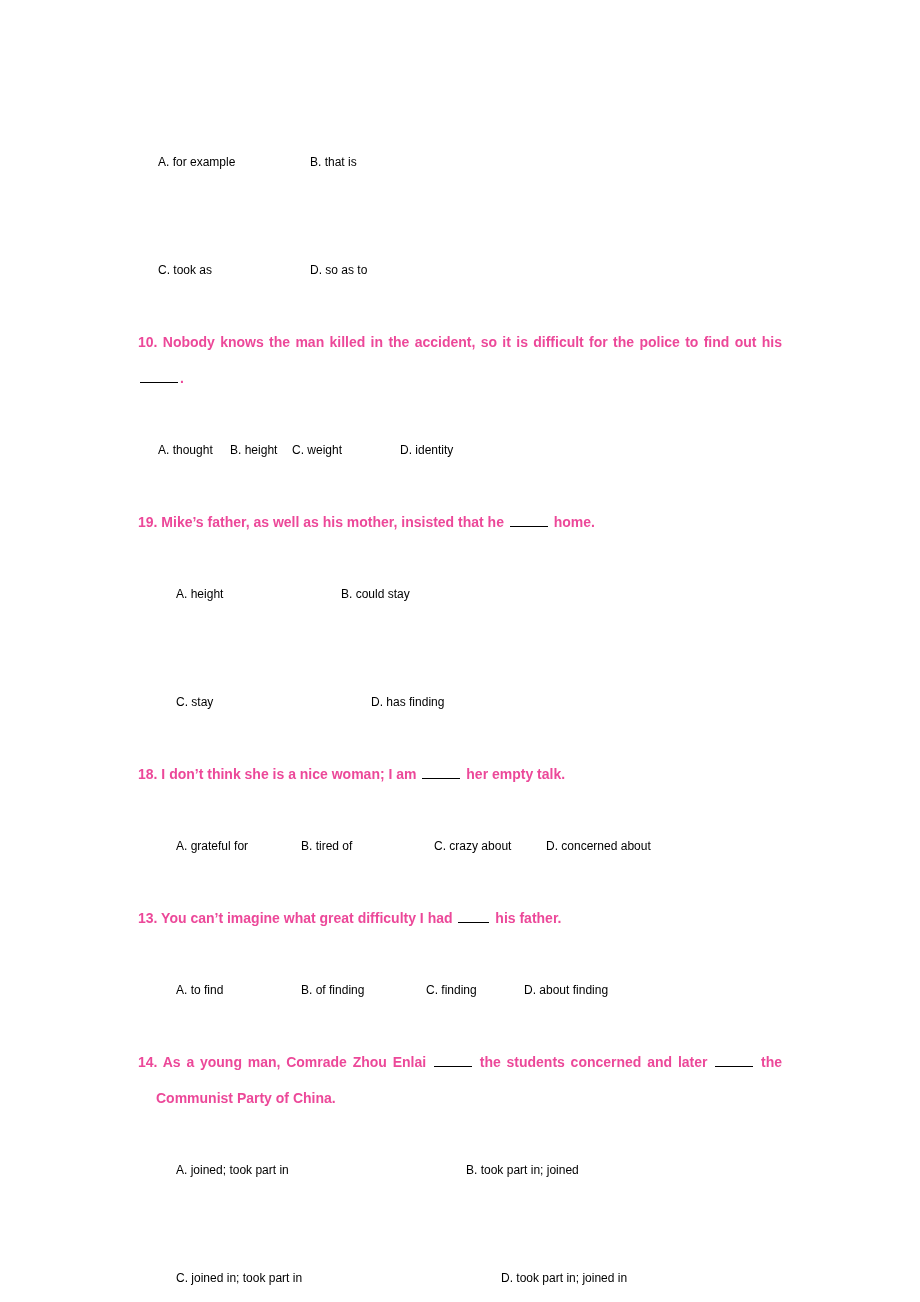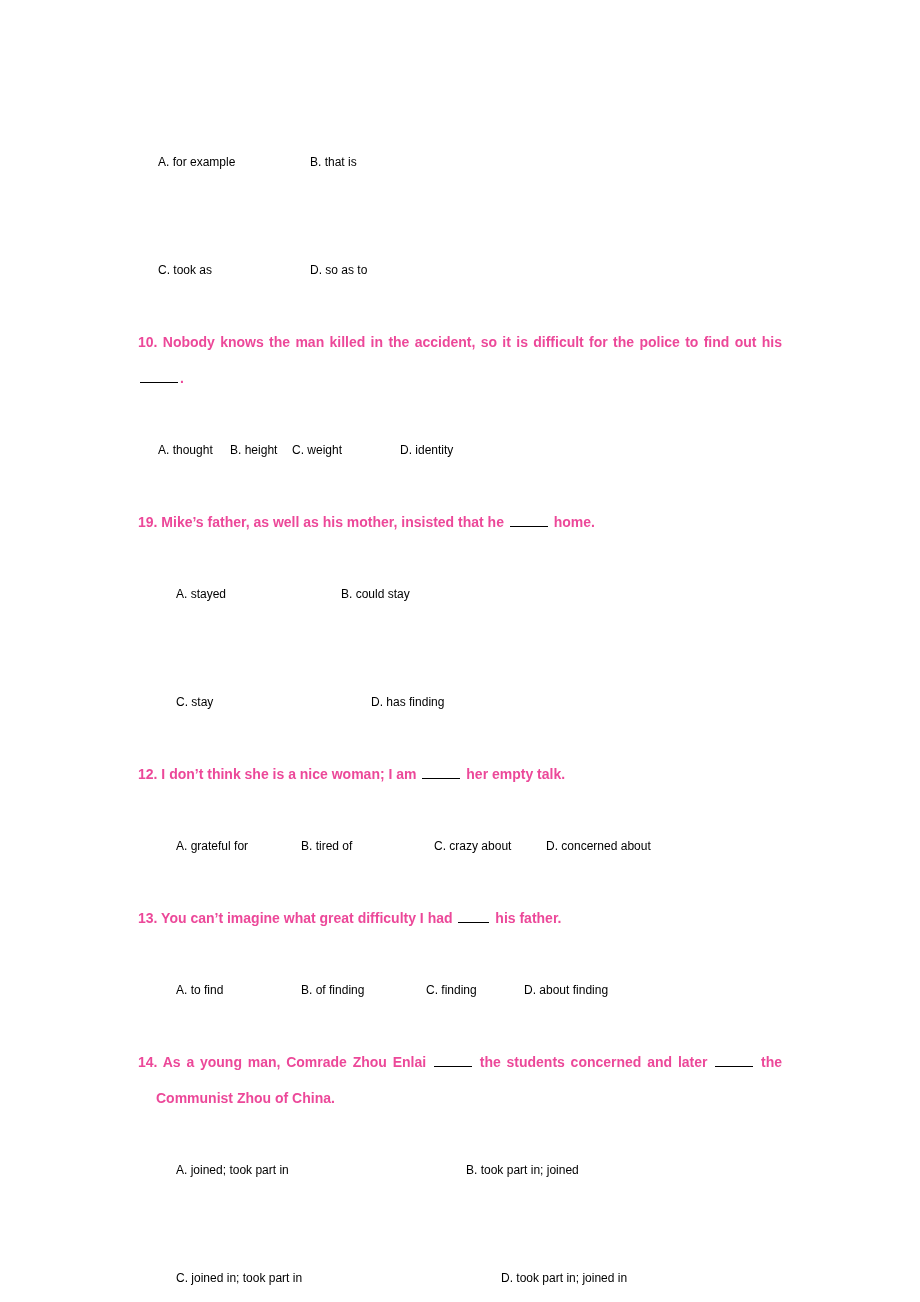--- a/index.html
+++ b/index.html
@@ -77,38 +77,38 @@
     </div>
 
     <div class="qline justify">10. Nobody knows the man killed in the accident, so it is difficult for the police to find out his</div>
     <div class="qline"><span class="blank w5"></span><span>.</span></div>
     <div class="opts">
       <span class="opt" style="width:72px">A. thought</span><span class="opt" style="width:62px">B. height</span><span class="opt" style="width:108px">C. weight</span><span class="opt">D. identity</span>
     </div>
 
     <div class="qline"><span>19. Mike’s father, as well as his mother, insisted that he</span> <span class="blank w5"></span> <span>home.</span></div>
     <div class="opts indent-2">
-      <span class="opt" style="width:165px">A. stayed</span><span class="opt">B. could stay</span>
+      <span class="opt" style="width:165px">A. height</span><span class="opt">B. could stay</span>
     </div>
     <div class="opts indent-2">
       <span class="opt" style="width:195px">C. stay</span><span class="opt">D. has finding</span>
     </div>
 
-    <div class="qline"><span>12. I don’t think she is a nice woman; I am</span> <span class="blank w5"></span> <span>her empty talk.</span></div>
+    <div class="qline"><span>18. I don’t think she is a nice woman; I am</span> <span class="blank w5"></span> <span>her empty talk.</span></div>
     <div class="opts indent-2">
       <span class="opt" style="width:125px">A. grateful for</span><span class="opt" style="width:133px">B. tired of</span><span class="opt" style="width:112px">C. crazy about</span><span class="opt">D. concerned about</span>
     </div>
 
     <div class="qline"><span>13. You can’t imagine what great difficulty I had</span> <span class="blank w4"></span> <span>his father.</span></div>
     <div class="opts indent-2">
       <span class="opt" style="width:125px">A. to find</span><span class="opt" style="width:125px">B. of finding</span><span class="opt" style="width:98px">C. finding</span><span class="opt">D. about finding</span>
     </div>
 
     <div class="qline justify"><span>14. As a young man, Comrade Zhou Enlai</span> <span class="blank w5"></span> <span>the students concerned and later</span> <span class="blank w5"></span> <span>the</span></div>
-    <div class="qline indent-2">Communist Zhou of China.</div>
+    <div class="qline indent-2">Communist Party of China.</div>
     <div class="opts indent-2">
       <span class="opt" style="width:290px">A. joined; took part in</span><span class="opt">B. took part in; joined</span>
     </div>
     <div class="opts indent-2">
       <span class="opt" style="width:325px">C. joined in; took part in</span><span class="opt">D. took part in; joined in</span>
     </div>
 
   </div>
 </div>
 

